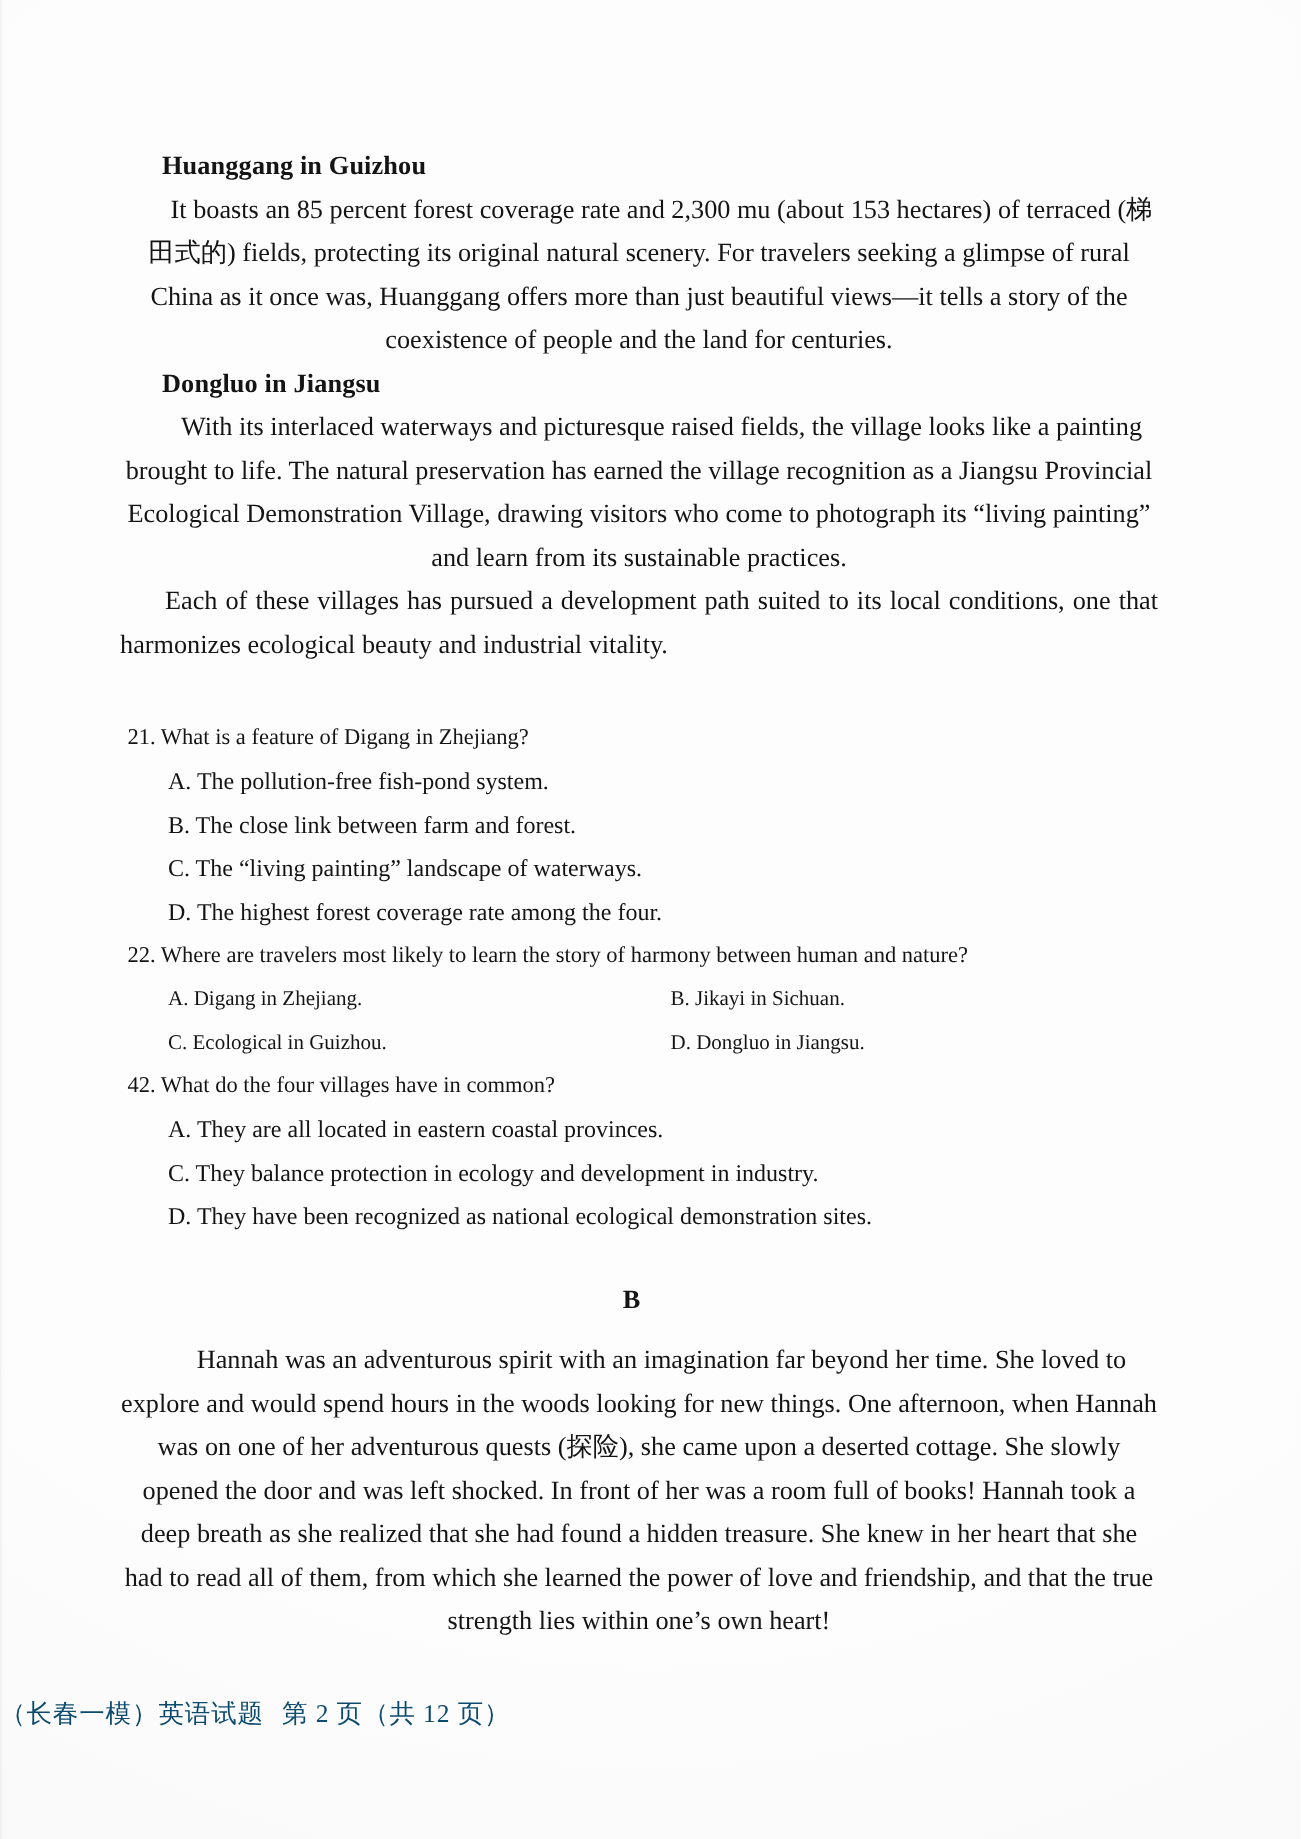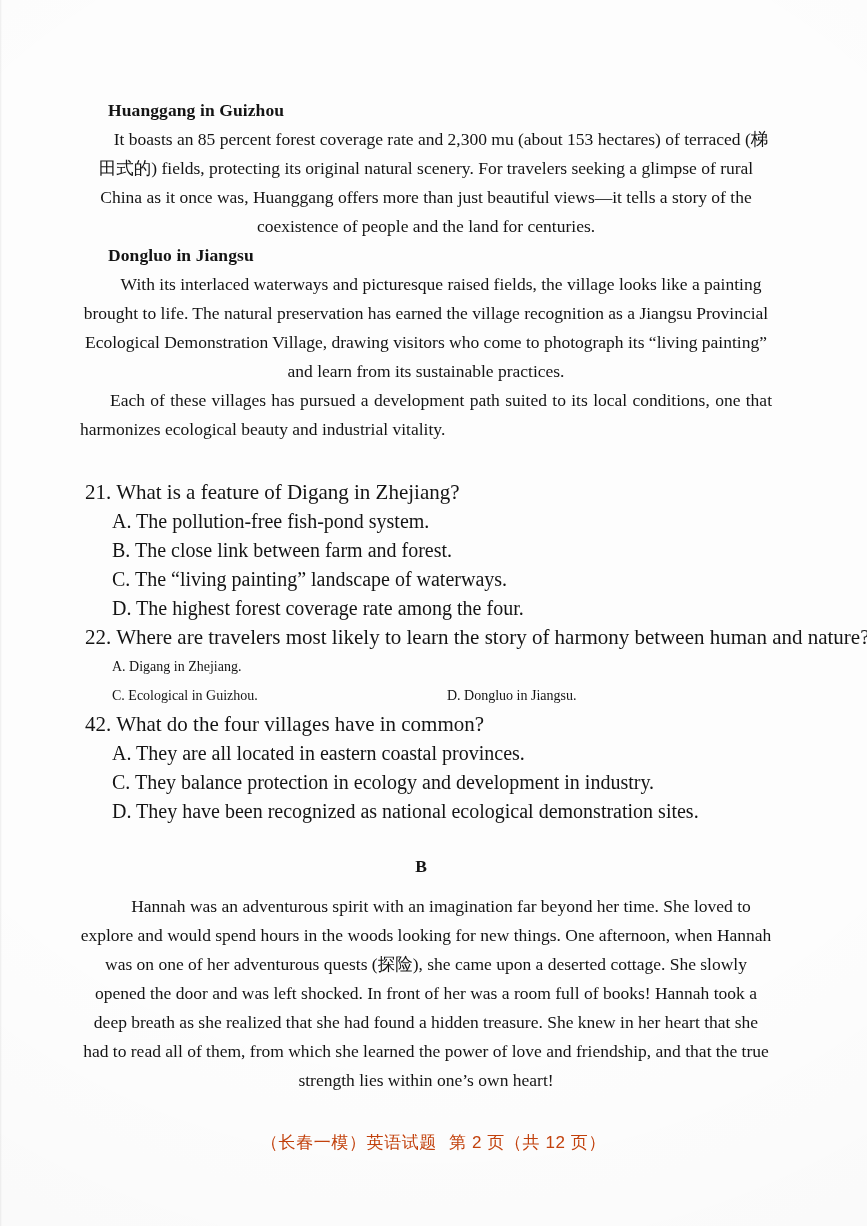--- a/index.html
+++ b/index.html
@@ -71,31 +71,31 @@
     text-align: center;
   }
   .para.justify-all {
     text-align: justify;
   }
 
   .q-block {
     margin: 0;
   }
   .q-line {
-    font-size: 21px;
+    font-size: 15px;
     line-height: 29px;
     margin: 0;
     padding-left: 5px;
     white-space: nowrap;
   }
   .q-num {
     display: inline-block;
   }
   .opt-line {
-    font-size: 20px;
+    font-size: 16px;
     line-height: 29px;
     margin: 0;
     padding-left: 32px;
     white-space: nowrap;
   }
   .opt-row {
     display: flex;
     font-size: 14px;
     line-height: 29px;
     padding-left: 32px;
@@ -114,24 +114,24 @@
     line-height: 29px;
     margin: 0;
     padding-right: 10px;
   }
 
   .footer {
     position: absolute;
     left: 0;
     right: 0;
     top: 1131px;
-    text-align: center;
+    text-align: left;
     font-size: 17px;
-    font-family: Liberation Sans, sans-serif;
-    color: #c2410c;
+    font-family: Liberation Serif, serif;
+    color: #0c4a6e;
     letter-spacing: 0.6px;
   }
   .footer .foot-gap { display: inline-block; width: 12px; }
 </style>
 </head>
 <body>
 
 <div class="scan-vignette"></div>
 <div class="scan-noise"></div>
 
@@ -163,20 +163,21 @@
       <div class="opt-line">D. The highest forest coverage rate among the four.</div>
     </div>
 
     <div class="q-block">
       <div class="q-line">
         <span class="q-num">22.</span>
         <span>Where are travelers most likely to learn the story of harmony between human and nature?</span>
       </div>
       <div class="opt-row">
         <div class="opt-col-a">A. Digang in Zhejiang.</div>
+        <div class="opt-col-b">B. Jikayi in Sichuan.</div>
       </div>
       <div class="opt-row">
         <div class="opt-col-a">C. Ecological in Guizhou.</div>
         <div class="opt-col-b">D. Dongluo in Jiangsu.</div>
       </div>
     </div>
 
     <div class="q-block">
       <div class="q-line">
         <span class="q-num">42.</span>

